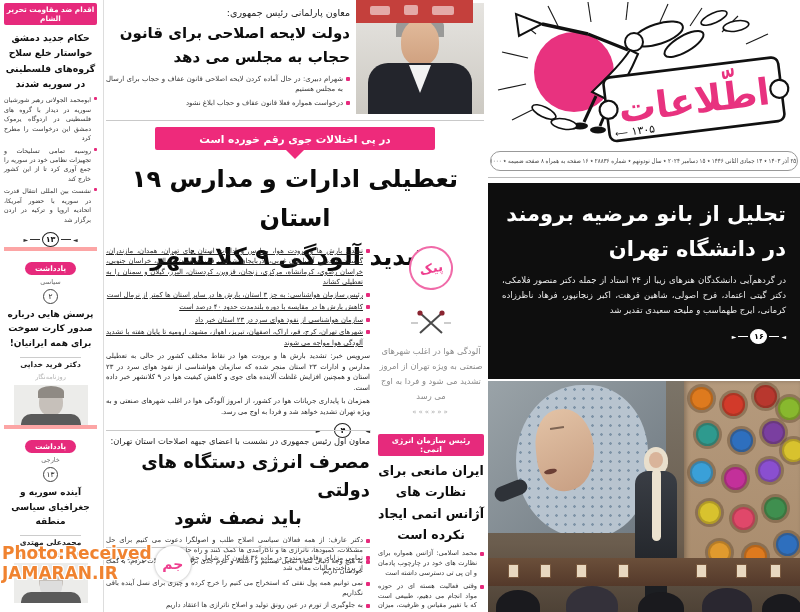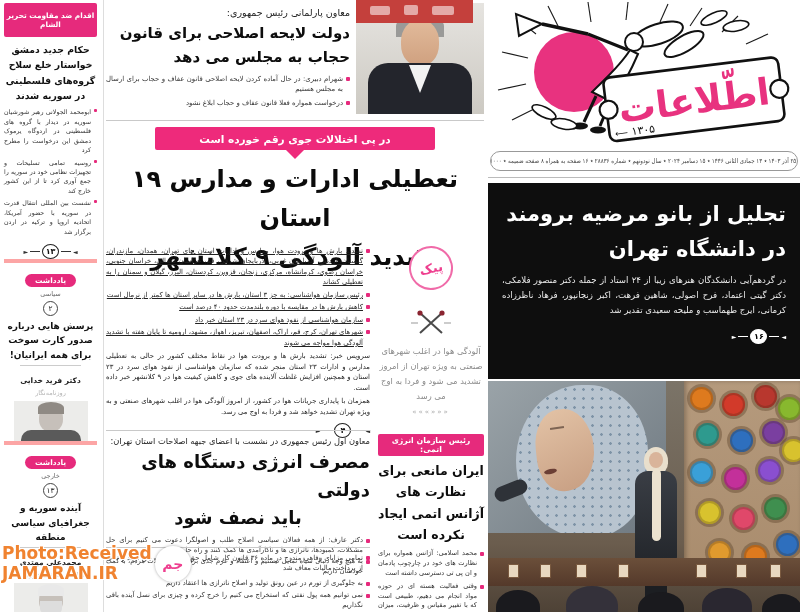--- a/index.html
+++ b/index.html
@@ -11,31 +11,31 @@
   
   .pg{display:inline-flex;align-items:center;gap:2px;margin-top:3px;}
   .pg .arr{font-size:6px;color:#333;}
   .pg .dash{width:10px;height:1px;background:#333;}
   .pg .circ{min-width:13px;height:13px;border:1px solid #222;border-radius:50%;font-size:8px;color:#111;display:flex;align-items:center;justify-content:center;background:#fff;font-weight:bold;padding:0 1px;}
   .b{margin:0 0 3px 0;display:flex;gap:3px;align-items:flex-start;}
   .bm{width:4px;height:4px;background:#e62a7c;border-radius:1px;flex:0 0 auto;margin-top:3px;}
   .btx{flex:1;text-align:justify;}
   
   .col-left{left:0;top:0;width:100px;height:612px;padding:3px 3px 0 4px;box-sizing:border-box;}
-  .lab{background:#e62a7c;color:#fff;font-size:7.3px;font-weight:bold;text-align:center;padding:8px 2px;border-radius:2px;}
+  .lab{background:#e62a7c;color:#fff;font-size:7.3px;font-weight:bold;text-align:center;padding:2px 2px;border-radius:2px;}
   .syr-title{font-size:9.3px;font-weight:bold;color:#111;text-align:center;line-height:1.65;margin:5px 0 4px;}
   .col-left .b{font-size:6.3px;line-height:1.5;color:#333;}
   .col-left .bm{width:3px;height:3px;margin-top:2px;}
   .pgwrap{text-align:center;}
   .note{text-align:center;border-top:4px solid #fca5a5;padding-top:5px;}
   .pill{display:inline-block;background:#e62a7c;color:#fff;font-size:7.5px;font-weight:bold;padding:2px 10px;border-radius:8px;}
   .cat{font-size:6.5px;color:#666;margin-top:3px;}
   .numcirc{width:13px;height:13px;border:1px solid #444;border-radius:50%;font-size:7.5px;color:#222;display:flex;align-items:center;justify-content:center;margin:3px auto;background:#fff;}
   .ntitle{font-size:9px;font-weight:bold;color:#111;line-height:1.6;margin:2px 0;}
-  .author{font-size:7.5px;font-weight:bold;color:#222;border-top:1px solid #ccc;display:inline-block;padding-top:10px;margin-top:1px;}
+  .author{font-size:7.5px;font-weight:bold;color:#222;border-top:1px solid #ccc;display:inline-block;padding-top:2px;margin-top:1px;}
   .role{font-size:6.5px;color:#b5b5b5;margin-top:2px;}
   .portrait{width:74px;height:40px;margin:4px auto 0;position:relative;background:#ececea;overflow:hidden;}
   .p-head{position:absolute;left:50%;transform:translateX(-50%);top:3px;width:24px;height:28px;border-radius:50% 50% 45% 45%;background:#c6c0ba;}
   .p-hair{position:absolute;left:50%;transform:translateX(-50%);top:1px;width:26px;height:12px;border-radius:50% 50% 0 0;background:#8f8a84;}
   .p-hair.white{background:#e9e9e9;}
   .p-beard{position:absolute;left:50%;transform:translateX(-50%);top:18px;width:22px;height:14px;border-radius:0 0 45% 45%;background:#ddd;}
   .p-sh{position:absolute;left:50%;transform:translateX(-50%);bottom:-7px;width:60px;height:18px;border-radius:10px 10px 0 0;background:#5a5a5a;}
   
   .col-mid{left:106px;top:0;width:378px;height:612px;}
   .hijab-text{left:0;top:7px;width:244px;}
@@ -265,25 +265,25 @@
       <p class="b">
           <span class="bm"></span>
           <span class="btx">دکتر عارف: از همه فعالان سیاسی اصلاح طلب و اصولگرا دعوت می کنیم برای حل مشکلات، کمبودها، ناترازی ها و ناکارآمدی ها کمک کنند و راه حل بدهند</span>
         </p>
       <p class="b">
           <span class="bm"></span>
           <span class="btx">به هیچ وجه دنبال سیاه نمایی نیستیم و اعتقاد و عزم جدی برای حل مشکلات مردم، با کمک خودشان داریم</span>
         </p>
       <p class="b">
           <span class="bm"></span>
+          <span class="btx">نمی توانیم همه پول نفتی که استخراج می کنیم را خرج کرده و چیزی برای نسل آینده باقی نگذاریم</span>
+        </p>
+      <p class="b">
+          <span class="bm"></span>
           <span class="btx">به جلوگیری از تورم در عین رونق تولید و اصلاح ناترازی ها اعتقاد داریم</span>
-        </p>
-      <p class="b">
-          <span class="bm"></span>
-          <span class="btx">نمی توانیم همه پول نفتی که استخراج می کنیم را خرج کرده و چیزی برای نسل آینده باقی نگذاریم</span>
         </p>
 
     </div>
 
     <div class="abs atomic">
       <div class="lab">رئیس سازمان انرژی اتمی:</div>
       <h3 class="atomic-h">ایران مانعی برای نظارت های آژانس اتمی ایجاد نکرده است</h3>
       <p class="b">
           <span class="bm"></span>
           <span class="btx">محمد اسلامی: آژانس همواره برای نظارت های خود در چارچوب پادمان و ان پی تی دسترسی داشته است</span>

